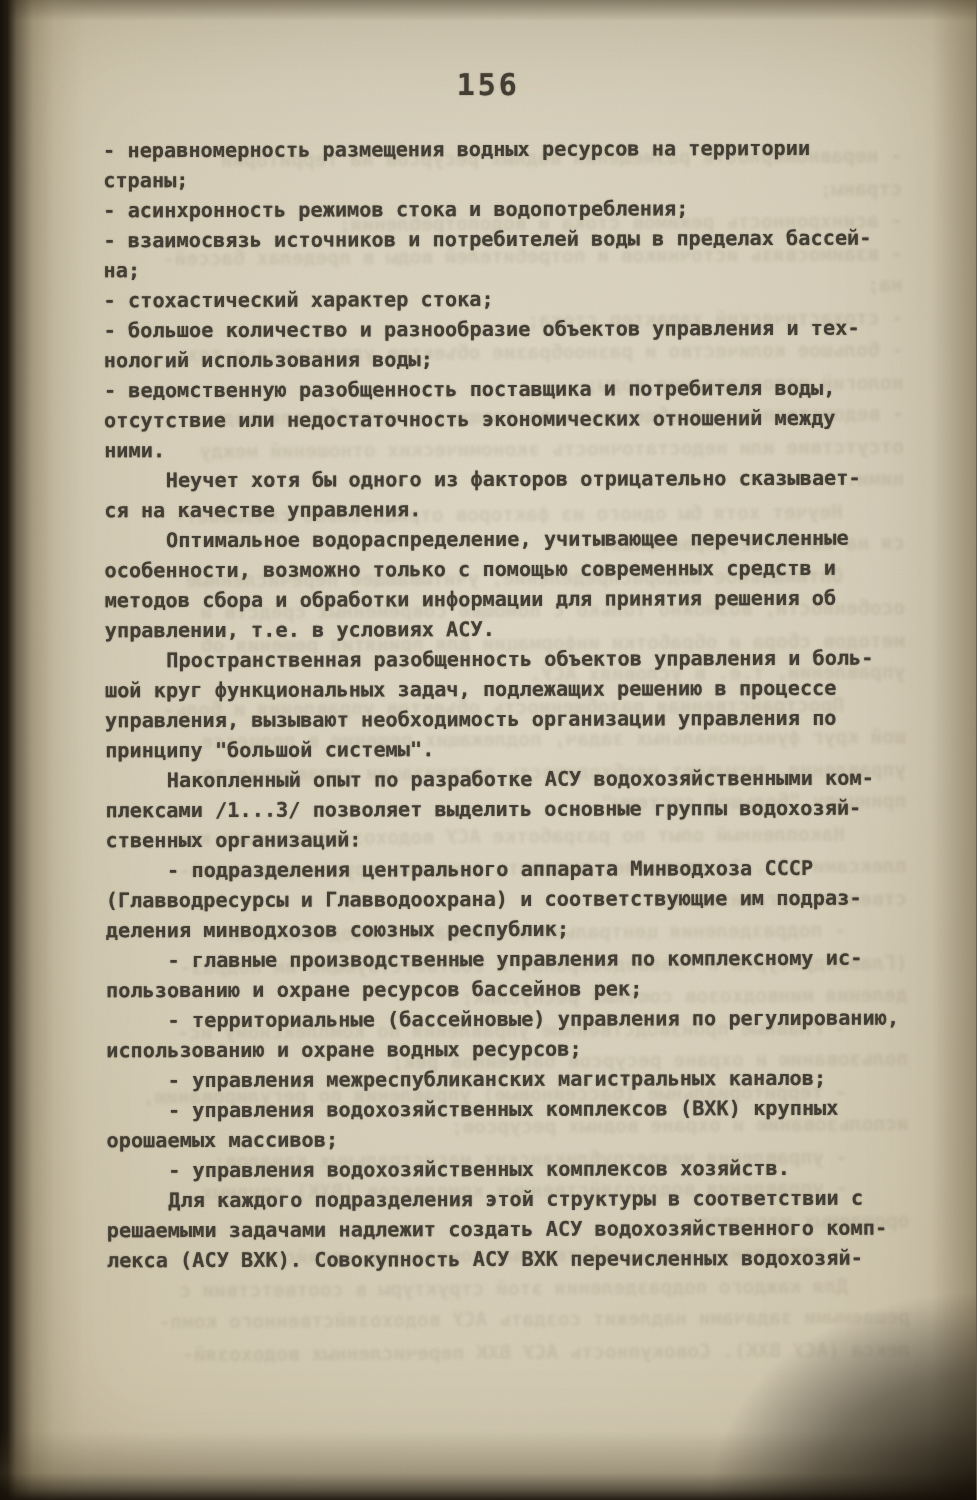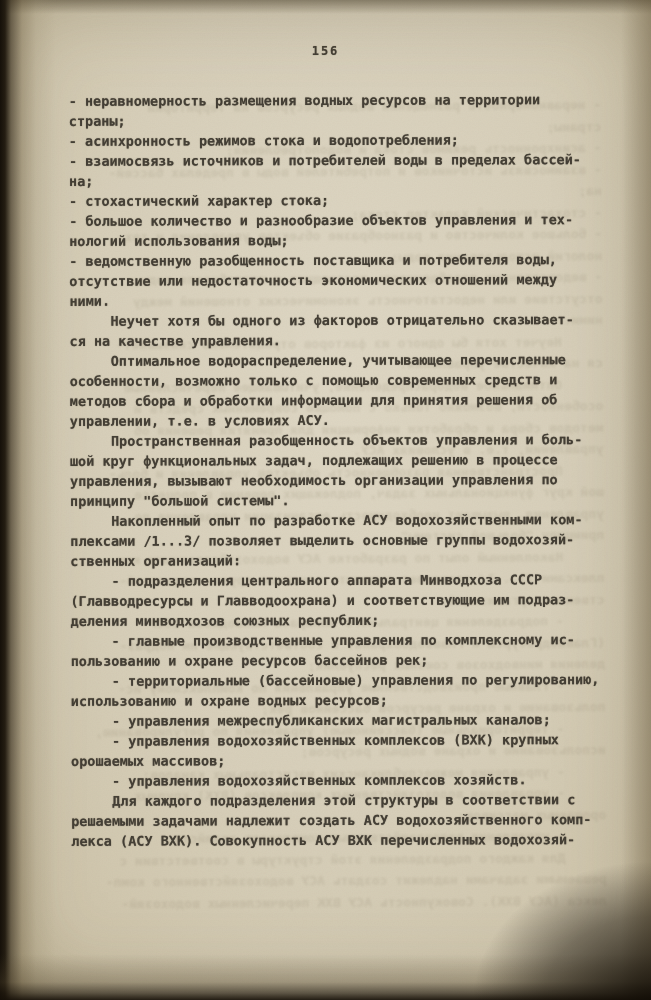--- a/index.html
+++ b/index.html
@@ -52,21 +52,21 @@
   }
   .noise {
     position: absolute; inset: 0; z-index: 3; opacity: 0.55;
     pointer-events: none;
   }
 
   
   .page-number {
     position: absolute; top: 44px; left: 0; right: 0; z-index: 2;
     text-align: center;
-    font-size: 12px; font-weight: bold; letter-spacing: 2px;
+    font-size: 20px; font-weight: bold; letter-spacing: 2px;
     color: #423d34;
     text-shadow: 0 0 1px rgba(60,52,40,0.6);
   }
   .page-text {
     position: absolute; top: 90px; left: 70px; width: 522px; z-index: 2;
     font-size: 13.5px; font-weight: bold; line-height: 20px;
     color: #433e35;
     text-shadow: 0 0 1px rgba(62,55,42,0.65);
     transform: rotate(-0.2deg);
   }

